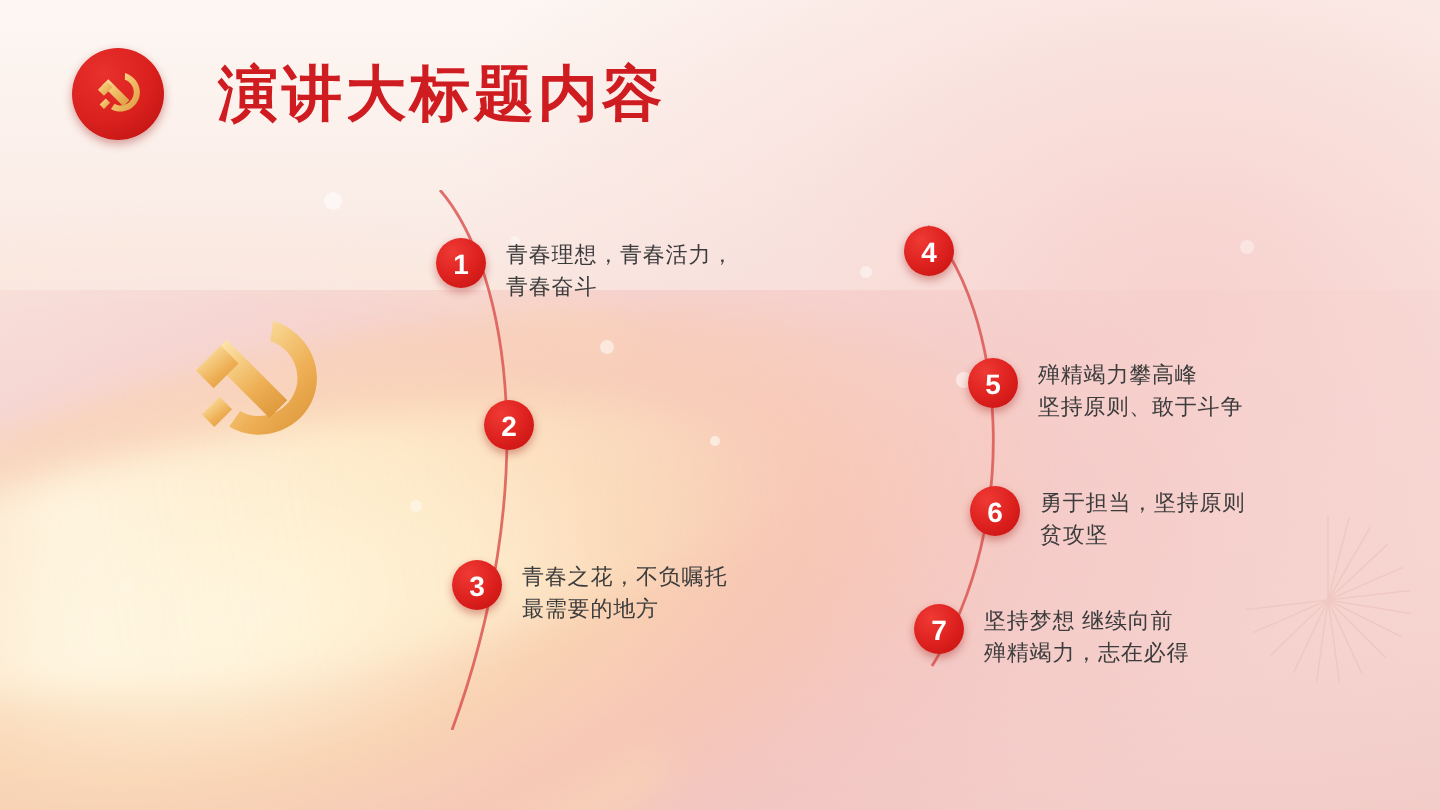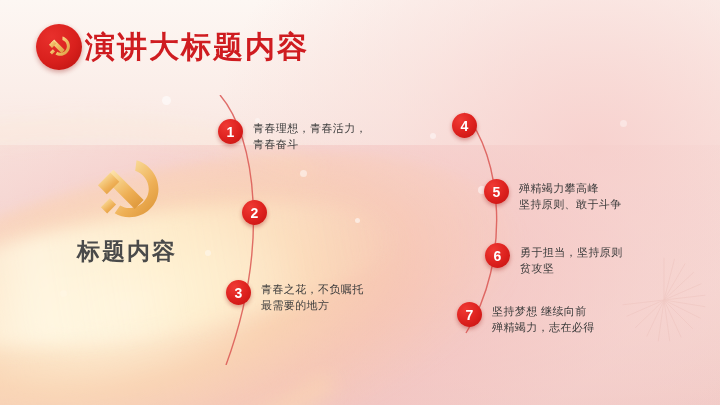--- a/index.html
+++ b/index.html
@@ -86,21 +86,21 @@
   
   .starburst {
     position:absolute; right:8px; top:252px;
     width:96px; height:96px; opacity:0.42;
     pointer-events:none;
   }
 
   
   #header {
     position:absolute; left:36px; top:24px;
-    display:flex; align-items:center; gap:3px;
+    display:flex; align-items:center; gap:27px;
   }
   .emblem-badge {
     width:46px; height:46px; border-radius:50%;
     background:radial-gradient(circle at 34% 28%, #e8302c 0%, #d9201d 55%, #b9110f 100%);
     box-shadow:0 2px 5px rgba(150,20,18,0.38);
     display:flex; align-items:center; justify-content:center;
     flex:0 0 auto;
   }
   #header-title {
     font-size:30px; font-weight:bold; letter-spacing:2px;
@@ -221,21 +221,20 @@
           <stop offset="100%" stop-color="#dc9538"></stop>
         </linearGradient>
       </defs>
       <g fill="url(#gBrand)">
         <path d="M40 7c11 3.4 18.5 13.2 18.5 24.2C58.5 44.6 47.6 55 34 55c-4.5 0-8.8-1.2-12.4-3.4l4.6-6.6c2.4 1.4 5.1 2.2 7.8 2.2 9 0 16.3-7.2 16.3-16 0-7.2-4.8-13.4-11.4-15.5L40 7z"></path>
         <path d="M13 22.5l7.5-7.5L46 40.5 38.5 48z"></path>
         <path d="M7.5 28L18 17.5l7.5 7.5L15 35.5z"></path>
         <path d="M10 46.5l7.5-7.5 5.3 5.3-7.5 7.5z"></path>
       </g>
     </svg>
-    <div id="brand-label">标题内容</div>
   </div>
 
   <div class="column" id="col-left">
     <svg class="arc-svg" width="240" height="270" viewBox="0 0 240 270">
       <path d="M 20 0 C 56 42, 70 150, 26 270" fill="none" stroke="#d9524e" stroke-width="1.4" opacity="0.82"></path>
     </svg>
 
     <div class="item" style="left:18px; top:24px;">
       <div class="badge">1</div>
       <div class="item-text">青春理想，青春活力，

